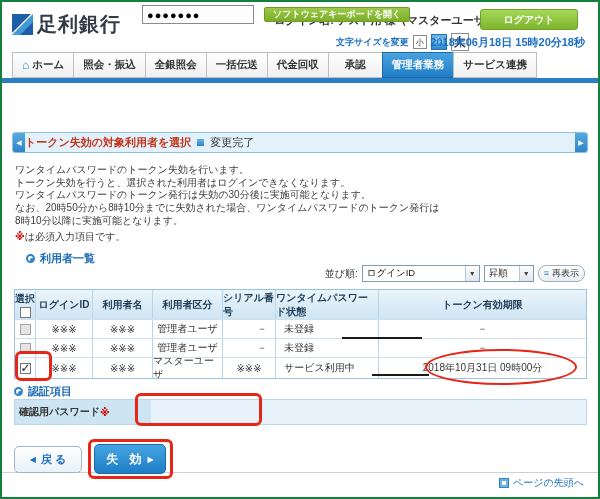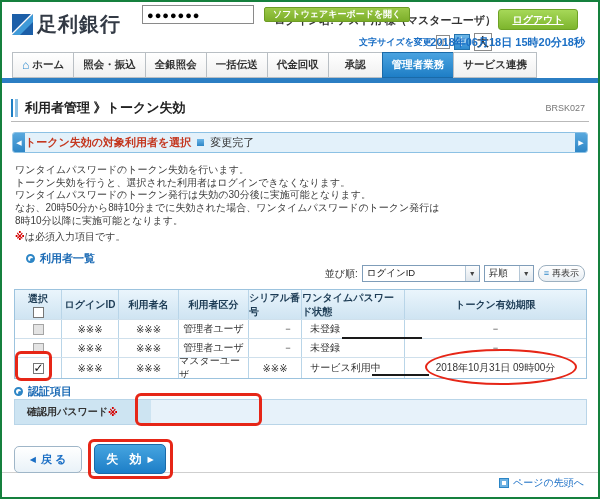--- a/index.html
+++ b/index.html
@@ -6,24 +6,24 @@
   html,body { background:#fff; }
   body { font-family:"Liberation Sans","DejaVu Sans",sans-serif; }
   #page { position:relative; width:600px; height:499px; background:#fff;
           border:2px solid #15803d; overflow:hidden; }
 
   
   .logo { position:absolute; left:10px; top:9px; display:flex; align-items:center; gap:4px; }
   .logo-mark { width:21px; height:21px; display:block; }
   .bank-name { font-size:20px; font-weight:bold; color:#333a45; letter-spacing:1px; }
   .login-name { position:absolute; right:102px; top:11px; font-size:11px; font-weight:bold; color:#333; }
-  .logout-btn { position:absolute; right:20px; top:7px; width:80px; height:21px;
+  .logout-btn { position:absolute; right:20px; top:7px; width:98px; height:21px;
       background:linear-gradient(#a6d858,#7db52d); border:1px solid #6da225; border-radius:3px;
-      color:#fff; font-size:10px; font-weight:bold; text-align:center; line-height:19px; cursor:pointer;text-decoration:underline; }
-  .fontsize-row { position:absolute; left:334px; top:31px; display:flex; align-items:center; gap:4px;margin-left:23px; }
+      color:#fff; font-size:10px; font-weight:bold; text-align:center; line-height:19px; cursor:pointer; }
+  .fontsize-row { position:absolute; left:334px; top:31px; display:flex; align-items:center; gap:4px; }
   .fontsize-label { font-size:9px; color:#1b6fc5; font-weight:bold; }
   .fs-box { border:1px solid #8a8a8a; background:#fff; color:#333; display:flex;
       align-items:center; justify-content:center; cursor:pointer; }
   .fs-s { width:14px; height:14px; font-size:8px; }
   .fs-m { width:16px; height:16px; font-size:10px; }
   .fs-l { width:18px; height:18px; font-size:12px; font-weight:bold; }
   .fs-selected { background:linear-gradient(#6cb6e8,#2e8bd0); border-color:#2272ad; color:#fff; }
   .datetime { position:absolute; right:13px; top:33px; font-size:11px; font-weight:bold; color:#1b6fc5; }
 
   
@@ -87,37 +87,37 @@
   
   .tbl { position:absolute; left:12px; top:287px; width:573px; border:1px solid #9cc3de; }
   .trow { display:flex; }
   .thead { background:linear-gradient(#eaf5fc,#cfe4f2); height:29px; }
   .tbody-row { background:#fff; height:19px; border-top:1px solid #cfe0ec; }
   .tbody-row.last { height:21px; }
   .tcell { border-right:1px solid #b9d5e8; display:flex; align-items:center;
       justify-content:center; font-size:10px; color:#333; overflow:hidden; }
   .tcell:last-child { border-right:none; }
   .thead .tcell { font-weight:bold; color:#1d3c55; flex-direction:column; justify-content:center; gap:1px; }
-  .c0{width:47px;} .c1{width:57px;} .c2{width:60px;} .c3{width:70px;}
+  .c0{width:21px;} .c1{width:57px;} .c2{width:60px;} .c3{width:70px;}
   .c4{width:53px; justify-content:flex-end; padding-right:8px;}
   .c5{width:103px; justify-content:flex-start; padding-left:8px;}
   .c6{flex:1;}
   .thead .c4,.thead .c5 { justify-content:center; padding:0; }
   .cb { width:11px; height:11px; border:1px solid #767676; background:#fff; position:relative; }
   .cb.disabled { background:#e4e4e4; border-color:#a5a5a5; }
   .cb[data-checked="true"]::after { content:"✓"; position:absolute; left:0; top:-3px;
       font-size:12px; font-weight:bold; color:#111; }
 
   .redact { position:absolute; height:2px; background:#1a1a1a; }
 
   
   .auth-row { position:absolute; left:12px; top:397px; width:573px; height:26px;
       border:1px solid #b9d5e8; display:flex; }
   .auth-label-cell { width:136px; background:#cde4f2; display:flex; align-items:center;
-      padding-left:12px; font-size:10px; font-weight:bold; color:#333; }
+      padding-left:4px; font-size:10px; font-weight:bold; color:#333; }
   .auth-value-cell { flex:1; background:#e7f2fa; display:flex; align-items:center; }
   .pw-input { position:absolute; left:140px; top:3px; width:112px; height:19px;
       border:1px solid #8a8a8a; background:#fff; font-size:11px; font-weight:bold;
       letter-spacing:1px; padding:0 4px; color:#000; font-family:inherit; }
   .swkb-btn { position:absolute; left:262px; top:5px; height:15px; padding:0 8px;
       background:linear-gradient(#9cc948,#7cae2a); border:1px solid #6d9c24; border-radius:2px;
       color:#fff; font-size:9px; font-weight:bold; display:flex; align-items:center; cursor:pointer; }
 
   
   .hr-line { position:absolute; left:0; right:0; top:470px; height:1px; background:#cfcfcf; }
@@ -187,25 +187,20 @@
       </div>
     <div class="nav-tab active">
         <span>管理者業務</span>
       </div>
     <div class="nav-tab">
         <span>サービス連携</span>
       </div>
   </div>
   <div class="nav-bar"></div>
 
-  <div class="title-bar">
-    <span class="title-accent"></span>
-    <span class="page-title">利用者管理 》トークン失効</span>
-    <span class="screen-id">BRSK027</span>
-  </div>
 
   <div class="step-bar">
     <span class="step-cap">◀</span>
     <span class="step-current">トークン失効の対象利用者を選択</span>
     <span class="step-sep"></span>
     <span class="step-next">変更完了</span>
     <span class="step-cap right">▶</span>
   </div>
 
   <div class="desc">

